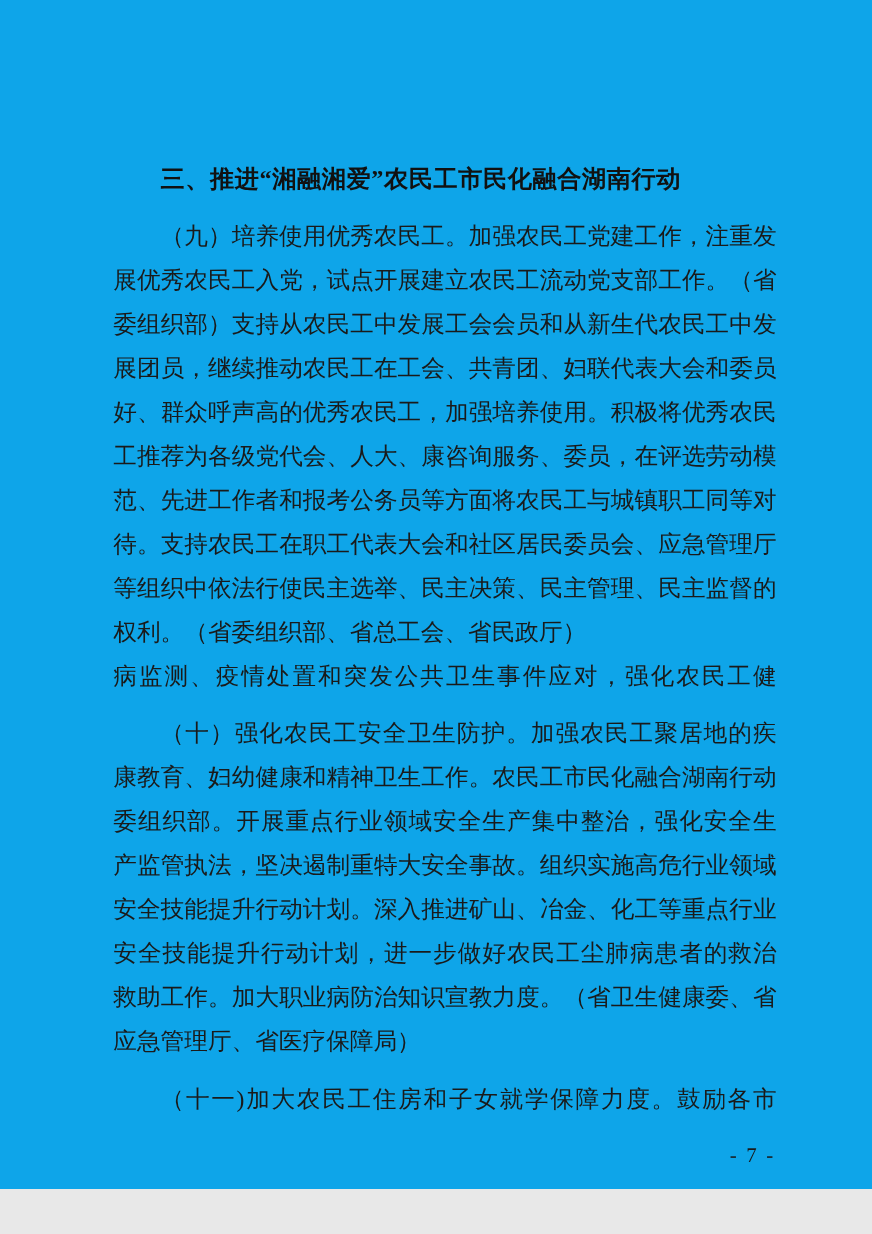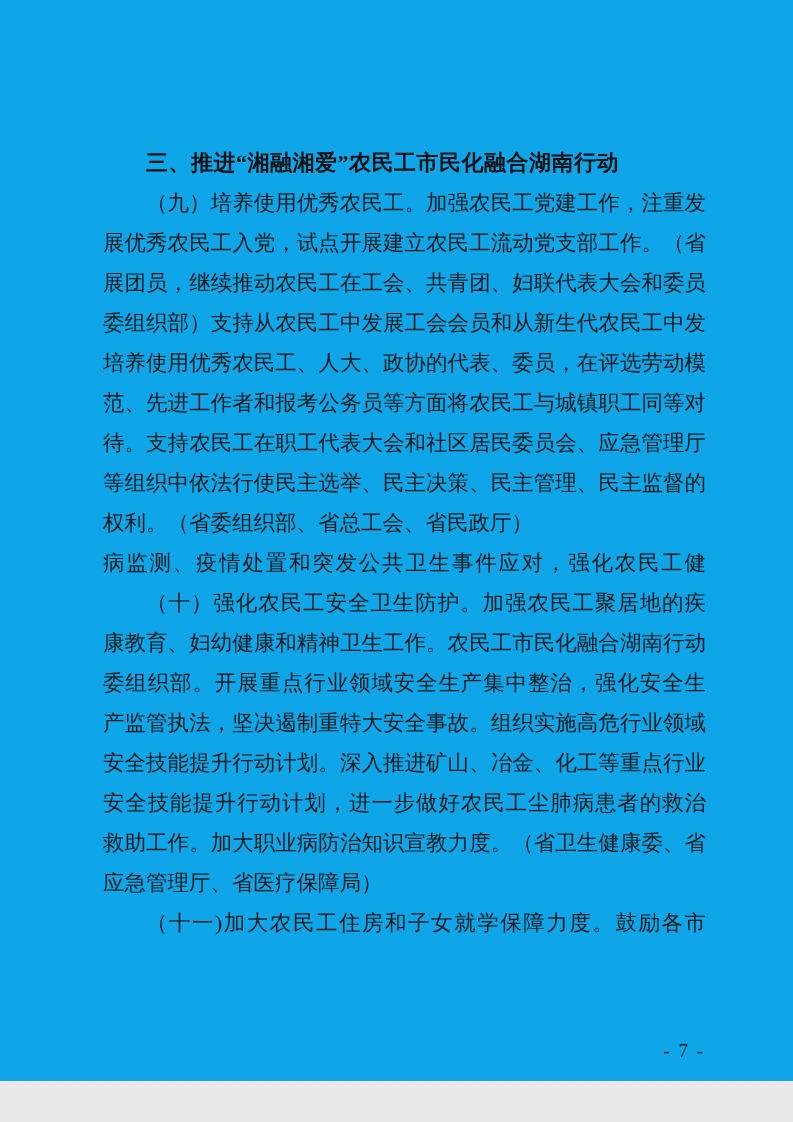--- a/index.html
+++ b/index.html
@@ -27,20 +27,21 @@
     line-height: 40px;
     font-size: 21.5px;
     color: #1a1a1a;
     text-align: justify;
     text-align-last: justify;
     text-justify: inter-character;
     overflow: hidden;
   }
   .line.indent {
     padding-left: 43px;
+    margin-top: 12px;
   }
   .line.flush {
     text-align: right;
     text-align-last: left;
   }
   .heading-line {
     height: 40px;
     line-height: 40px;
     padding-left: 43px;
     font-size: 22px;
@@ -62,23 +63,24 @@
 </style>
 </head>
 <body>
 
 <div class="page">
   <div class="doc-body">
     <div class="heading-line">三、推进“湘融湘爱”农民工市民化融合湖南行动</div>
     <div id="paragraphs">
         <div class="line indent">（九）培养使用优秀农民工。加强农民工党建工作，注重发</div>
         <div class="line">展优秀农民工入党，试点开展建立农民工流动党支部工作。（省</div>
+        <div class="line">委组织部）支持从农民工中发展工会会员和从新生代农民工中发</div>
         <div class="line">展团员，继续推动农民工在工会、共青团、妇联代表大会和委员</div>
-        <div class="line">委组织部）支持从农民工中发展工会会员和从新生代农民工中发</div>
-        <div class="line">培养使用优秀农民工、人大、政协的代表、委员，在评选劳动模</div>
+        <div class="line">好、群众呼声高的优秀农民工，加强培养使用。积极将优秀农民</div>
+        <div class="line">工推荐为各级党代会、人大、康咨询服务、委员，在评选劳动模</div>
         <div class="line">范、先进工作者和报考公务员等方面将农民工与城镇职工同等对</div>
         <div class="line">待。支持农民工在职工代表大会和社区居民委员会、应急管理厅</div>
         <div class="line">等组织中依法行使民主选举、民主决策、民主管理、民主监督的</div>
         <div class="line flush">权利。（省委组织部、省总工会、省民政厅）</div>
         <div class="line">病监测、疫情处置和突发公共卫生事件应对，强化农民工健</div>
         <div class="line indent">（十）强化农民工安全卫生防护。加强农民工聚居地的疾</div>
         <div class="line">康教育、妇幼健康和精神卫生工作。农民工市民化融合湖南行动</div>
         <div class="line">委组织部。开展重点行业领域安全生产集中整治，强化安全生</div>
         <div class="line">产监管执法，坚决遏制重特大安全事故。组织实施高危行业领域</div>
         <div class="line">安全技能提升行动计划。深入推进矿山、冶金、化工等重点行业</div>

